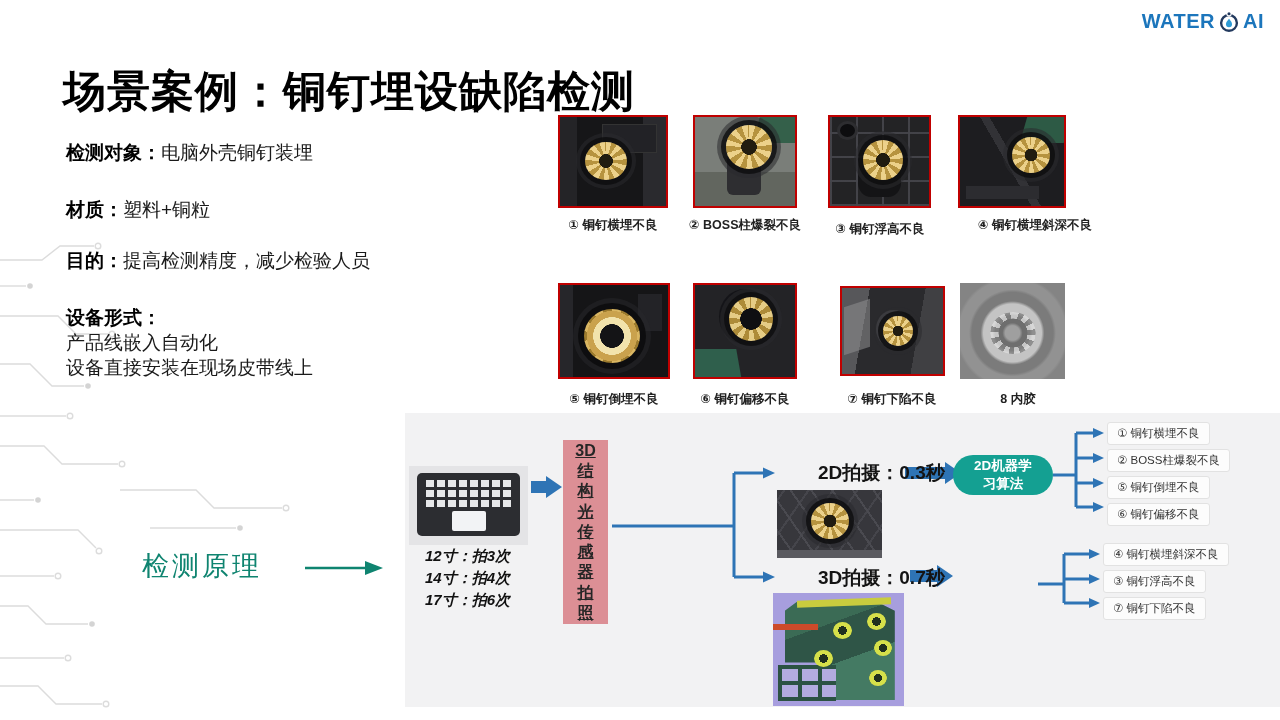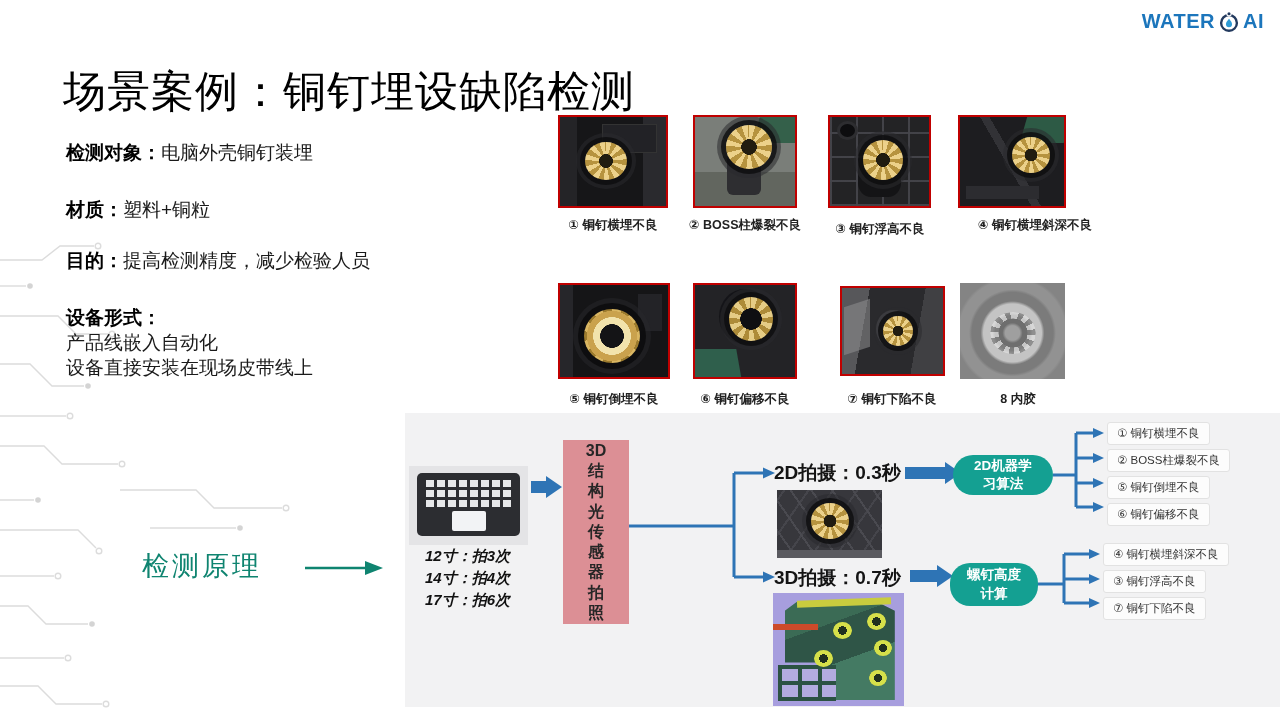--- a/index.html
+++ b/index.html
@@ -7,21 +7,21 @@
     width:1280px;height:720px;position:relative;overflow:hidden;
     background:#ffffff;font-family:"Liberation Sans","DejaVu Sans",sans-serif;
     -webkit-font-smoothing:antialiased;
   }
   
   #circuit{position:absolute;left:0;top:238px;z-index:0;}
   
   .logo{position:absolute;top:10px;right:16px;display:flex;align-items:center;gap:3px;z-index:2;}
   .logo .word{font-size:20px;font-weight:700;color:#1C76BC;letter-spacing:.5px;}
   
-  .title{position:absolute;left:63px;top:34px;font-size:43px;font-weight:400;color:#000;
+  .title{position:absolute;left:63px;top:34px;font-size:43px;font-weight:700;color:#000;
          letter-spacing:1px;z-index:2;white-space:nowrap;}
   
   .info-line{position:absolute;left:66px;z-index:2;font-size:19px;color:#1a1a1a;white-space:nowrap;}
   .info-line b{font-weight:700;color:#000;}
   
   .photo{position:absolute;border:2px solid #C00000;box-sizing:border-box;overflow:hidden;z-index:2;}
   .photo.noborder{border:none;}
   .caption{position:absolute;transform:translateX(-50%);font-size:12.5px;font-weight:700;
            color:#222;white-space:nowrap;z-index:2;}
   .gear{position:absolute;border-radius:50%;
@@ -100,26 +100,26 @@
   #flow-lines{left:0;top:0;}
   .laptop{left:4px;top:53px;width:119px;height:79px;background:#e4e4e6;}
   .laptop .body{position:absolute;left:7%;top:9%;width:86%;height:80%;background:#2c2d31;border-radius:5px;}
   .laptop .kbd{position:absolute;left:8%;top:10%;width:84%;height:44%;
       background:
         repeating-linear-gradient(90deg, transparent 0 8px, #2c2d31 8px 11px),
         repeating-linear-gradient(0deg, transparent 0 7px, #2c2d31 7px 10px),
         #e6e7e9;}
   .laptop .pad{position:absolute;left:34%;top:60%;width:33%;height:31%;background:#f2f3f5;border-radius:2px;}
   .shots{left:20px;top:132px;font-size:15px;font-weight:700;color:#111;line-height:22px;white-space:nowrap;font-style:italic;}
-  .sensor{left:158px;top:27px;width:66px;height:184px;background:#DC8F95;
+  .sensor{left:158px;top:27px;width:45px;height:184px;background:#DC8F95;
       display:flex;flex-direction:column;align-items:center;justify-content:center;
-      font-size:16px;font-weight:600;color:#262626;line-height:20.2px;}
+      font-size:16px;font-weight:600;color:#262626;line-height:20.2px;text-decoration:underline;}
   .software{left:213px;top:64px;width:107px;height:43px;background:#93CDDF;box-sizing:border-box;
       padding:5px 0 0 8px;font-size:11.5px;font-weight:700;color:#1F3864;line-height:16px;white-space:nowrap;}
-  .cap-label{font-size:19px;font-weight:600;color:#141414;white-space:nowrap;}
+  .cap-label{font-size:19px;font-weight:600;color:#141414;white-space:nowrap;margin-left:44px;}
   .cap2d{left:369px;top:47px;}
   .cap3d{left:369px;top:152px;}
   .algo{background:#14A092;color:#fff;font-weight:700;font-size:13.5px;line-height:1.35;
       display:flex;flex-direction:column;align-items:center;justify-content:center;text-align:center;border-radius:20px;}
   .algo2d{left:548px;top:42px;width:100px;height:40px;}
   .algo3d{left:545px;top:150px;width:88px;height:43px;}
   .outputs{display:flex;flex-direction:column;}
   .outputs .item{height:21px;margin-bottom:4px;padding:0 9px;display:flex;align-items:center;
       width:max-content;background:#fcfcfc;border:1px solid #e2e2e2;border-radius:3px;
       font-size:11.5px;color:#333;white-space:nowrap;}
@@ -337,22 +337,18 @@
     <div class="bodyg"></div>
     <div class="topy"></div>
     <div class="red"></div>
     <div class="grid"></div>
     <span class="ring3d" style="left:46%;top:26%;width:19px;height:17px;"></span>
     <span class="ring3d" style="left:72%;top:18%;width:19px;height:17px;"></span>
     <span class="ring3d" style="left:77%;top:42%;width:18px;height:16px;"></span>
     <span class="ring3d" style="left:31%;top:50%;width:19px;height:17px;"></span>
     <span class="ring3d" style="left:73%;top:68%;width:18px;height:16px;"></span>
   </div>
-  <div class="algo algo3d">
-    <div>螺钉高度</div>
-    <div>计算</div>
-  </div>
   <div class="outputs out3d">
     <div class="item">④ 铜钉横埋斜深不良</div>
     <div class="item">③ 铜钉浮高不良</div>
     <div class="item">⑦ 铜钉下陷不良</div>
   </div>
 </div>
 
 </body></html>

